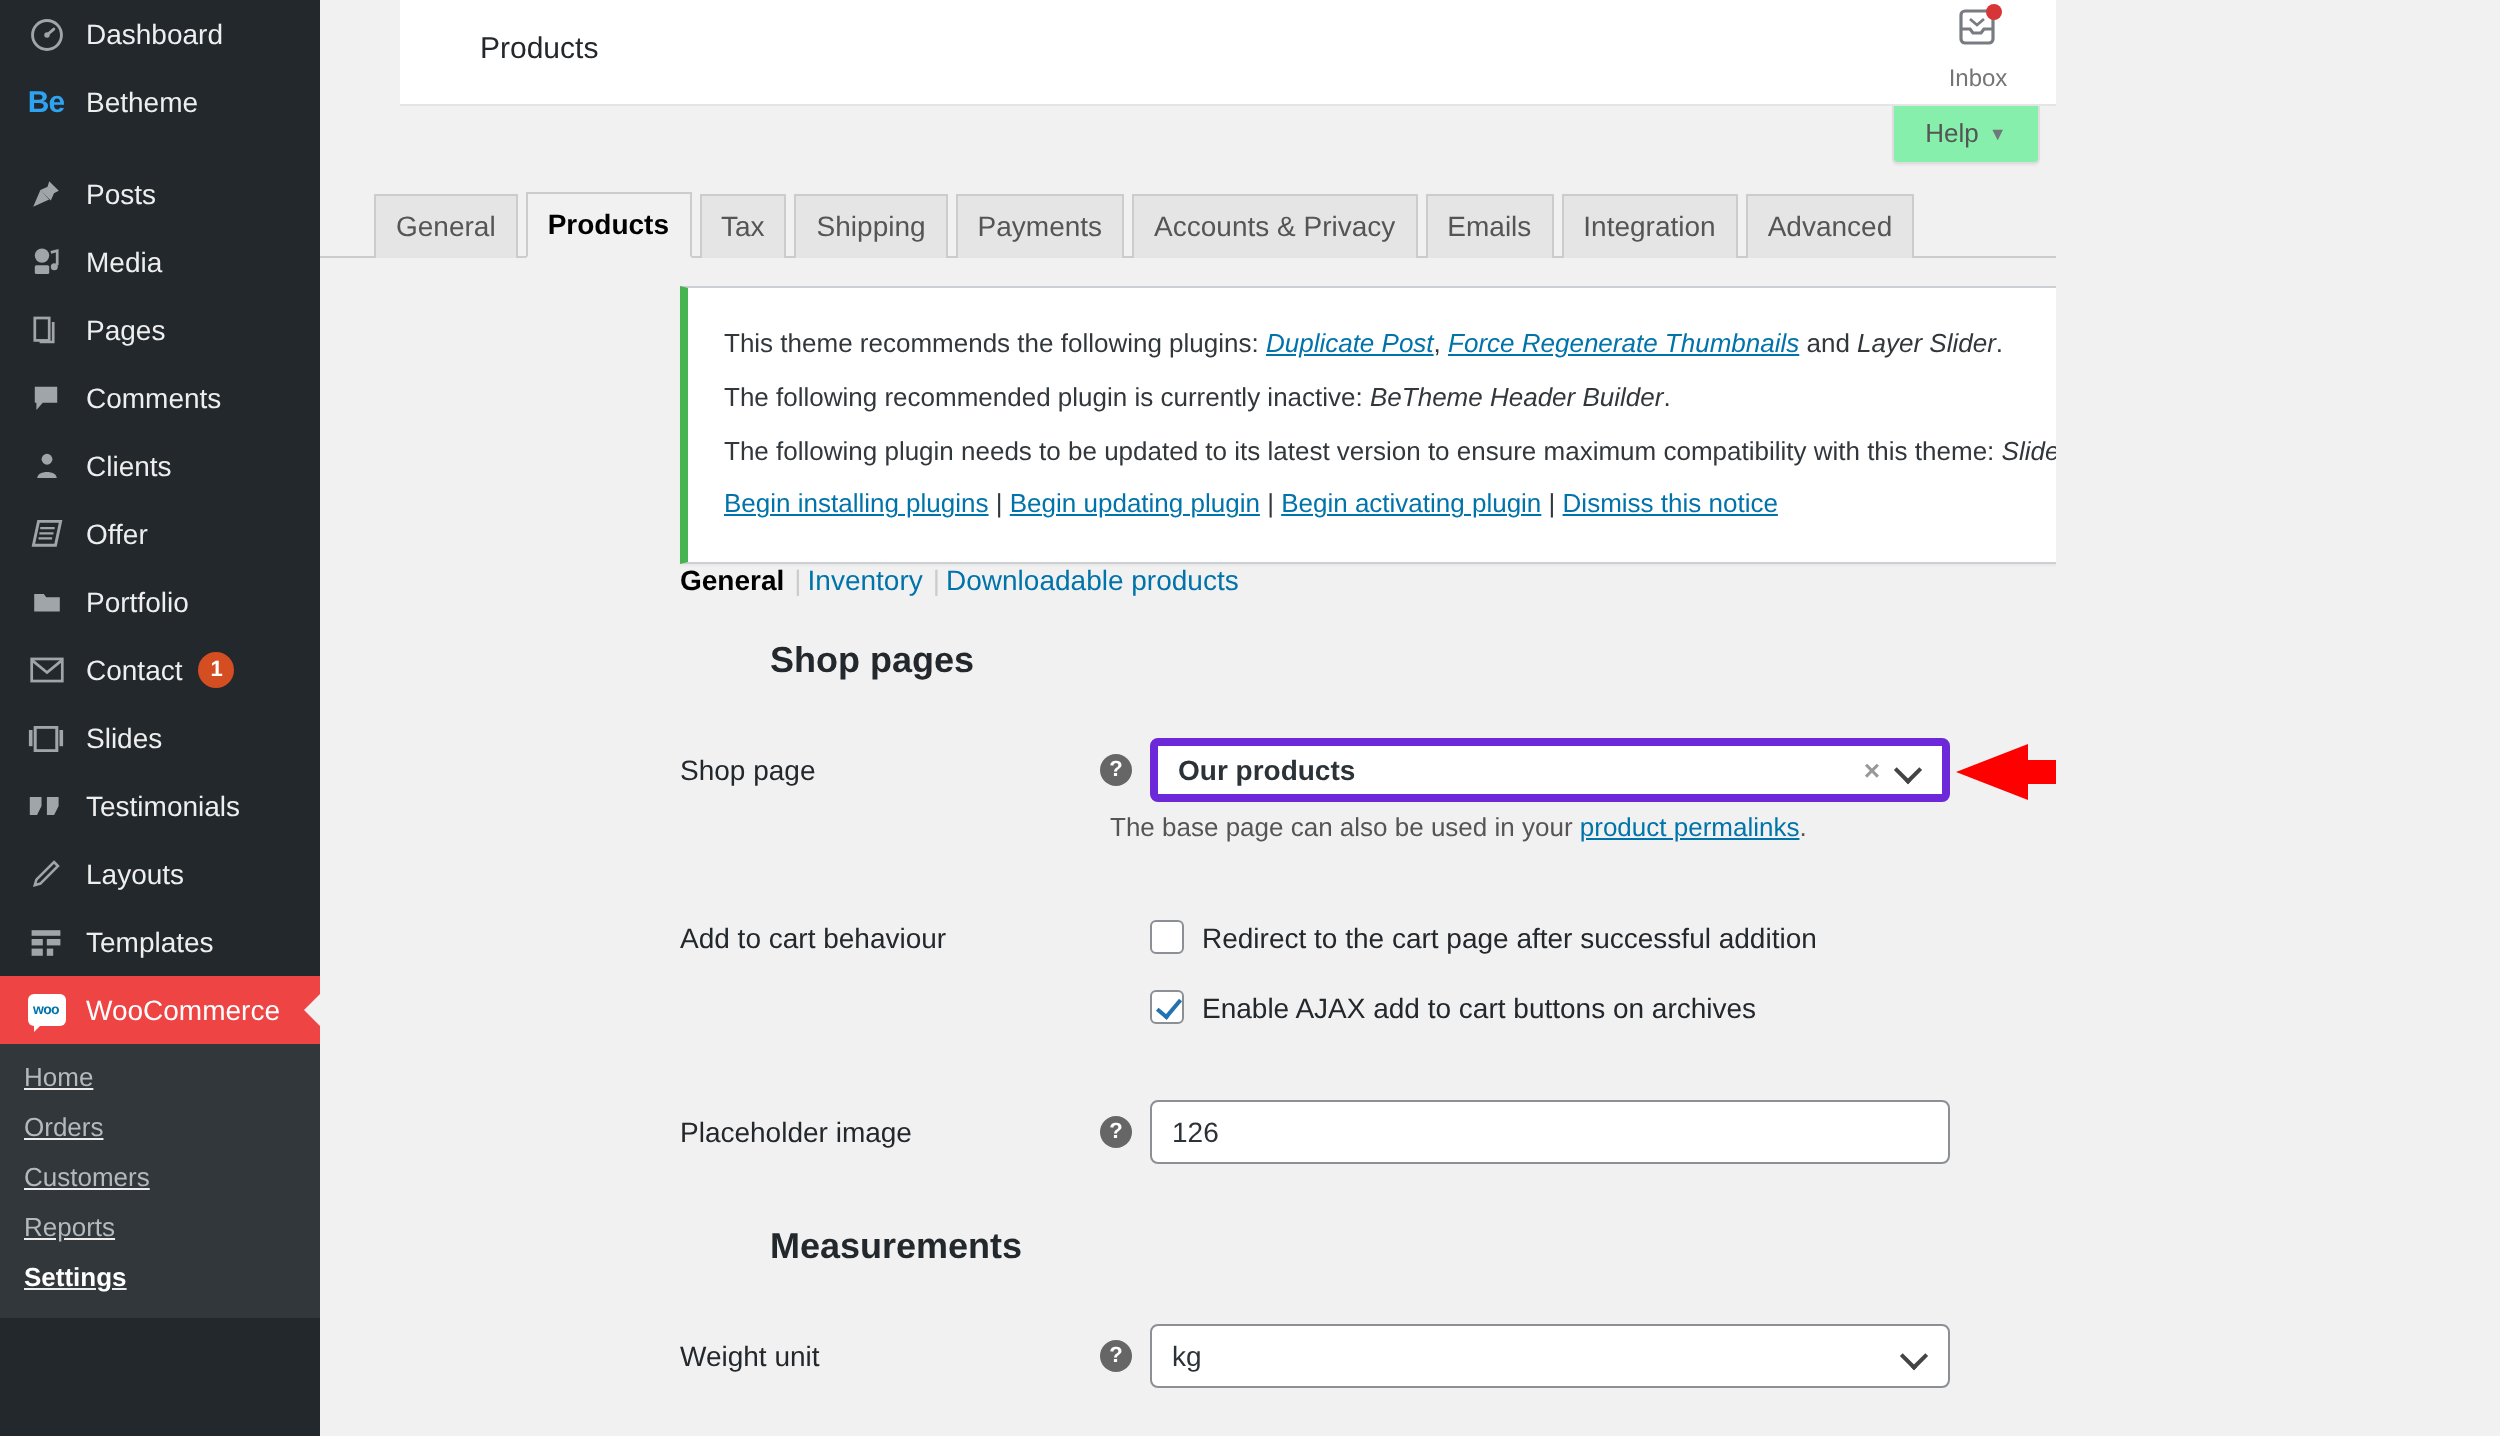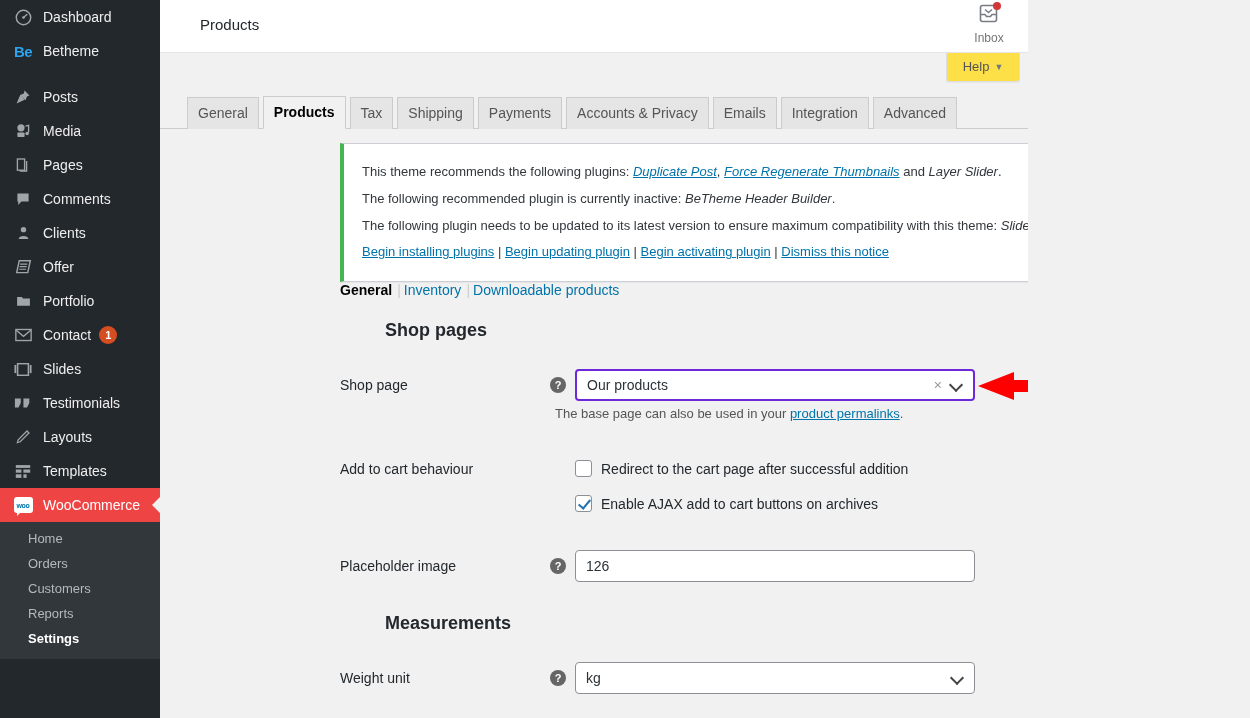--- a/index.html
+++ b/index.html
@@ -63,29 +63,29 @@
     position: relative; display: inline-flex;
     align-items: center; justify-content: center;
     color: #0073aa; font-size: 7px; font-weight: bold;
     letter-spacing: -0.3px;
   }
   .woo-icon::after {
     content: ""; position: absolute; left: 3px; bottom: -3px;
     border-left: 4px solid #fff;
     border-bottom: 4px solid transparent;
   }
-  .submenu { background: #32373c; padding: 4px 0 8px 16px; }
+  .submenu { background: #32373c; padding: 4px 0 8px 0; text-decoration: underline; }
   .submenu-item {
     padding: 5px 0 5px 12px; font-size: 13px; color: #b4b9be;
     cursor: pointer;
   }
   .submenu-item.current { color: #fff; font-weight: bold; }
 
   
-  #main { flex: 1; position: relative; background: #f1f1f1; height: 718px; overflow: hidden; }
+  #main { flex: 1; position: relative; background: #f1f1f1; height: 718px; overflow: hidden; padding-left: 40px; }
 
   
   #topbar {
     height: 53px; background: #fff; position: relative;
     border-bottom: 1px solid #e5e5e5;
   }
   #page-title-top {
     position: absolute; left: 40px; top: 16px;
     font-size: 15px; color: #23282d;
   }
@@ -96,21 +96,21 @@
   #inbox-btn .ib-label { font-size: 12px; color: #757575; display: block; margin-top: 1px; }
   .inbox-glyph { position: relative; display: inline-block; width: 22px; height: 24px; }
   .inbox-dot {
     position: absolute; right: -1px; top: 0px;
     width: 8px; height: 8px; border-radius: 50%; background: #d63638;
   }
 
   
   #help-btn {
     position: absolute; right: 8px; top: 53px;
-    background: #fde047; border: 1px solid #ddd; border-top: none;
+    background: #86efac; border: 1px solid #ddd; border-top: none;
     border-radius: 0 0 3px 3px;
     padding: 6px 12px 7px 12px;
     font-size: 13px; color: #555; cursor: pointer;
     min-width: 74px; text-align: center;
     box-shadow: 0 1px 1px rgba(0,0,0,.04);
   }
   #help-btn .caret { font-size: 9px; color: #72777c; margin-left: 5px; vertical-align: 1px; }
 
   
   #tabs {
@@ -179,22 +179,23 @@
   }
   .fld {
     position: absolute; left: 415px; width: 400px;
     height: 32px; background: #fff;
     border: 1px solid #8c8f94; border-radius: 4px;
     font-size: 14px; color: #2c3338;
     display: flex; align-items: center;
     padding: 0 10px;
   }
   .fld.focused {
-    border: 2px solid #6d28d9; border-radius: 4px;
+    border: 4px solid #6d28d9; border-radius: 4px;
     box-shadow: 0 0 0 0 transparent;
+    font-weight: bold;
   }
   .fld .sel-text { flex: 1; }
   .fld .clear-x { color: #999; font-size: 14px; margin-right: 9px; cursor: pointer; }
   .fld .chev {
     width: 12px; height: 12px; position: relative; cursor: pointer;
   }
   .fld .chev::after {
     content: ""; position: absolute; left: 0; top: 1px;
     width: 8px; height: 8px;
     border-right: 2px solid #444; border-bottom: 2px solid #444;

